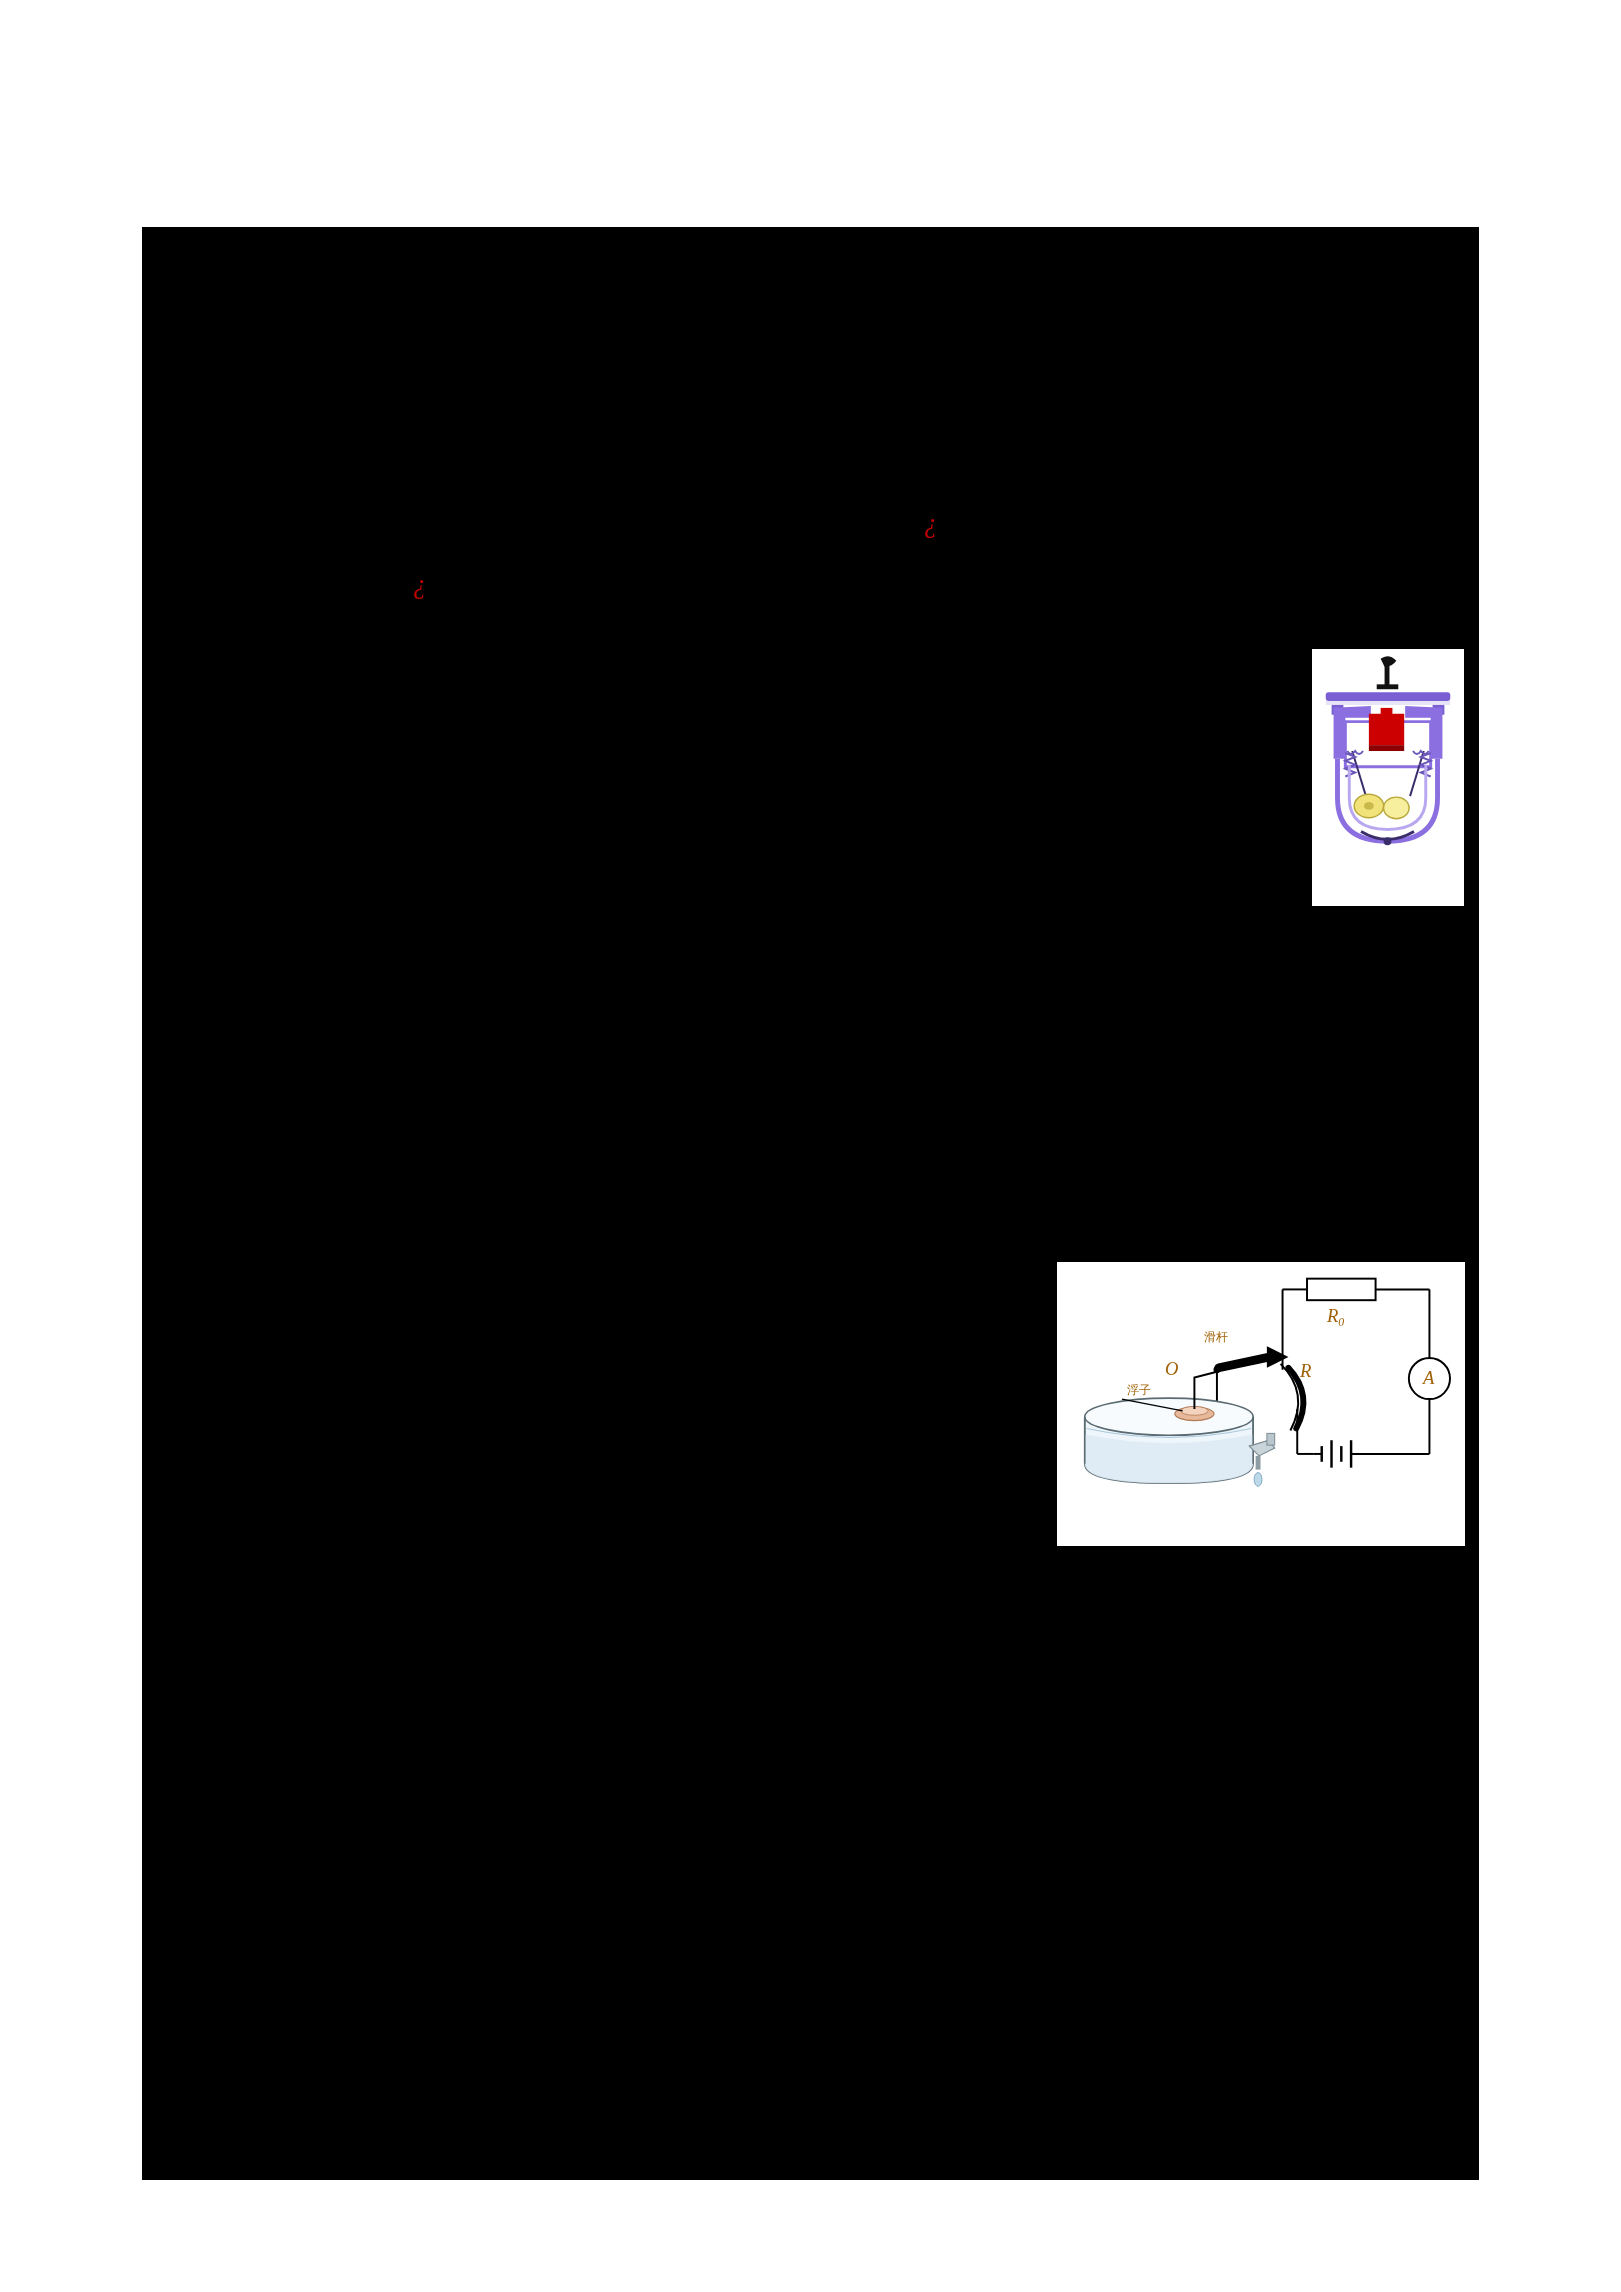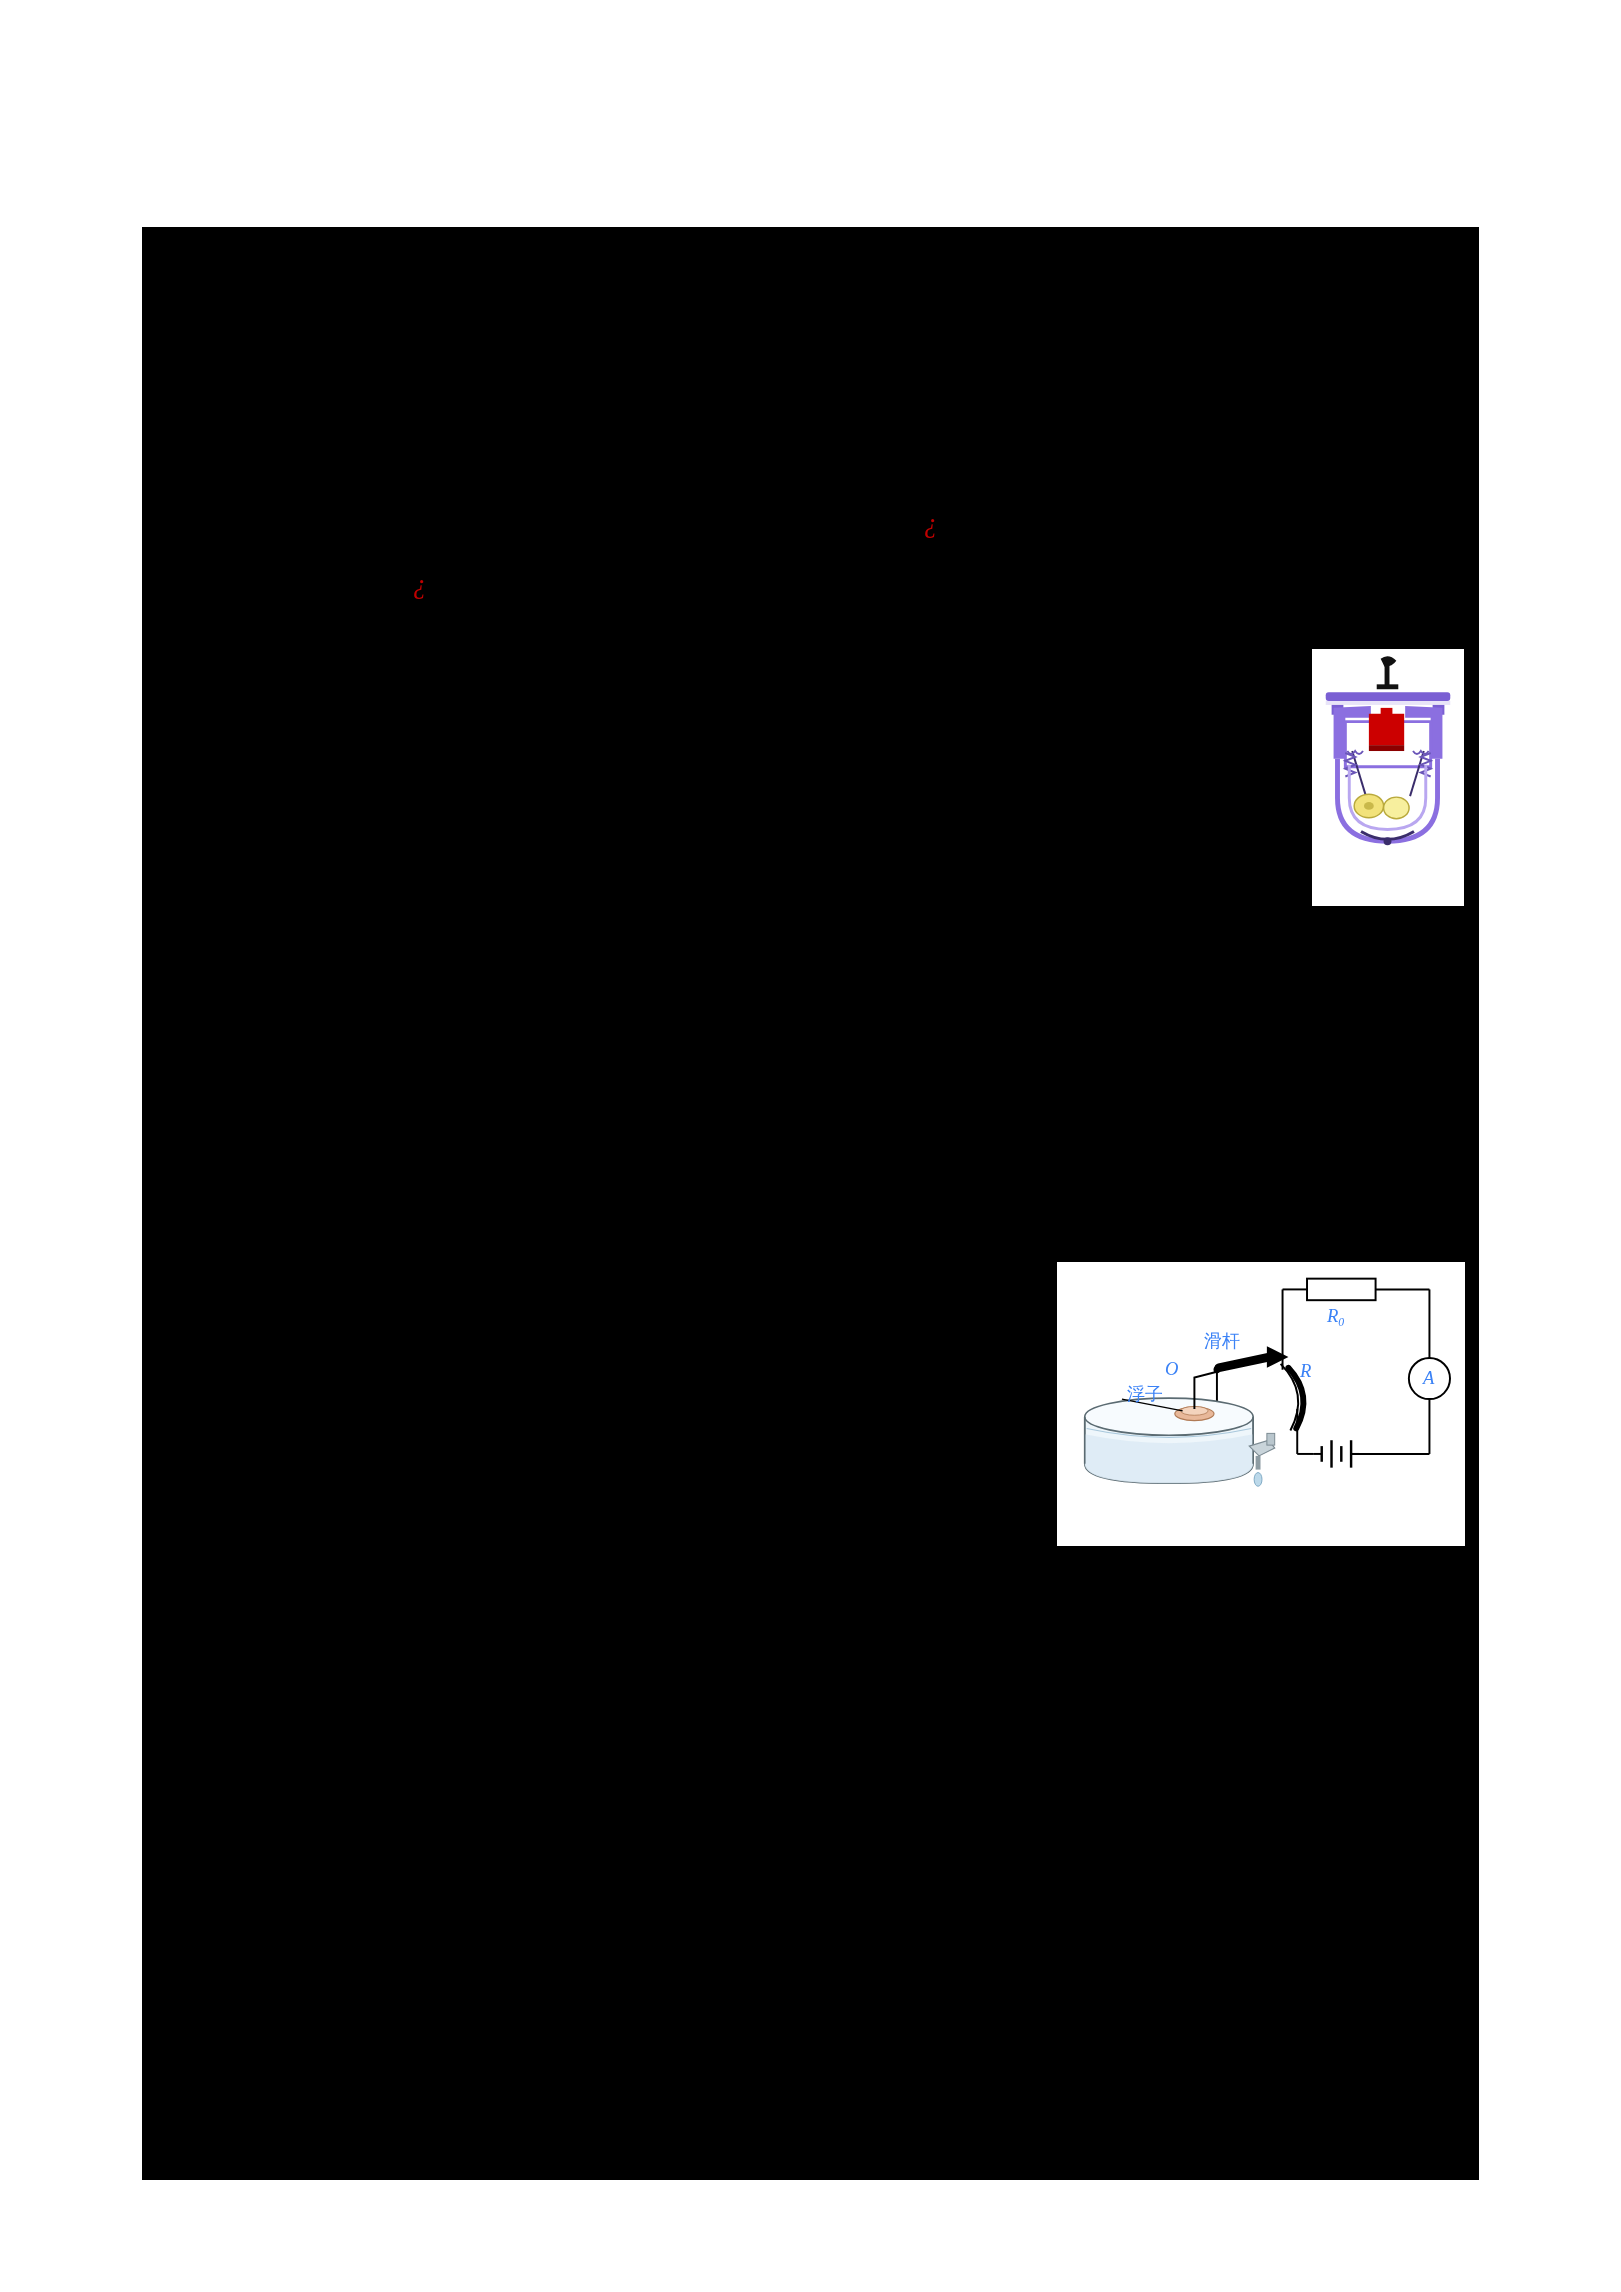--- a/index.html
+++ b/index.html
@@ -57,26 +57,26 @@
     width: 408px;
     height: 284px;
     background: #ffffff;
     overflow: hidden;
   }
   #figure-circuit svg { display: block; }
 
   .fig-label {
     position: absolute;
     font-family: "Liberation Serif", serif;
-    color: #3b82f6;
+    color: #a16207;
     white-space: nowrap;
   }
   .cn-label {
     font-family: "DejaVu Sans", sans-serif;
-    font-size: 18px;
+    font-size: 12px;
   }
   .it-label {
     font-style: italic;
     font-size: 18.6px;
   }
   .sub {
     font-size: 11.8px;
     vertical-align: sub;
     font-style: italic;
   }

